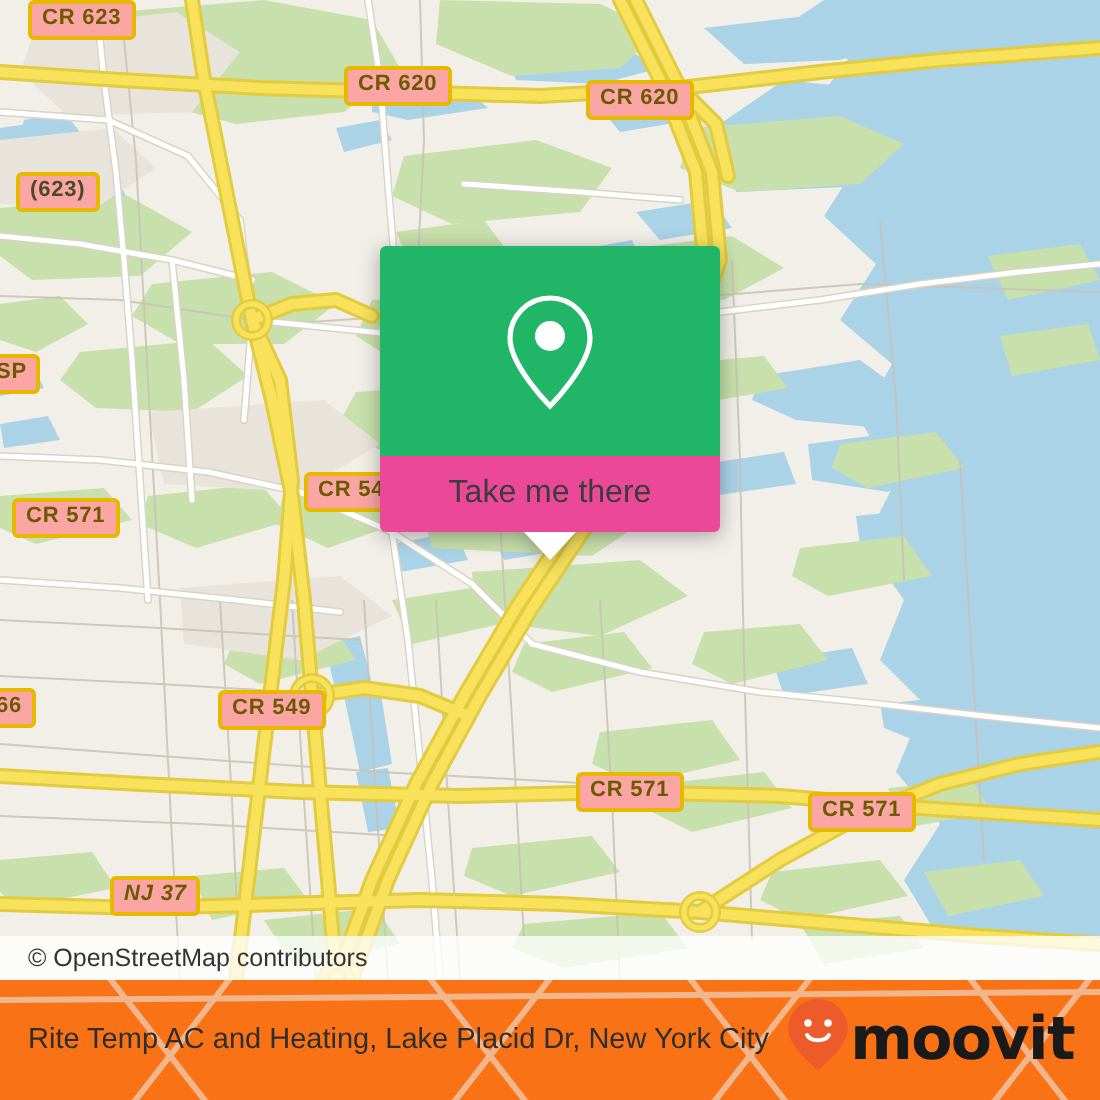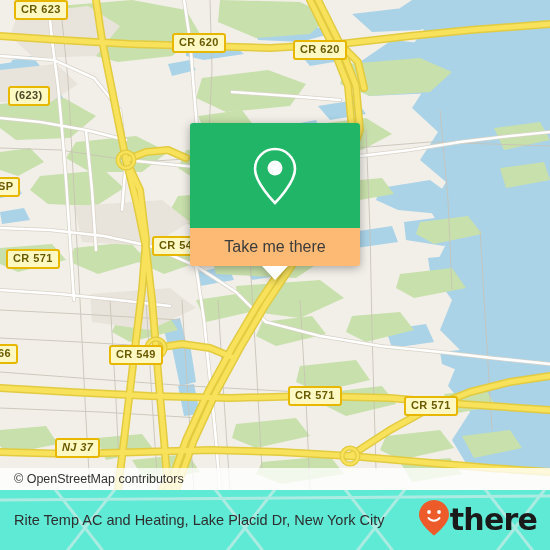--- a/index.html
+++ b/index.html
@@ -17,21 +17,21 @@
     left: 0; top: 0;
     width: 550px; height: 490px;
     overflow: hidden;
     background: #F2EFE9;
   }
   #map-svg { display: block; width: 550px; height: 490px; }
 
   
   .shield {
     position: absolute;
-    background: #fef9c3;
+    background: #fca5a5;
     border: 2px solid #E8B800;
     border-radius: 3px;
     color: #6B5A00;
     font-size: 11px;
     font-weight: bold;
     letter-spacing: 0.4px;
     padding: 1px 5px 2px 5px;
     line-height: 13px;
     white-space: nowrap;
     font-family: "Liberation Sans", sans-serif;
@@ -52,21 +52,21 @@
   #popup-green {
     background: #21B567;
     height: 105px;
     border-radius: 3px 3px 0 0;
     display: flex;
     align-items: center;
     justify-content: center;
   }
   #popup-pin-icon svg { display: block; }
   #popup-cta {
-    background: #fdba74;
+    background: #ec4899;
     height: 38px;
     border-radius: 0 0 3px 3px;
     display: flex;
     align-items: center;
     justify-content: center;
   }
   #popup-cta-label {
     font-size: 16px;
     color: #3C3C3C;
     font-family: "Liberation Sans", sans-serif;
@@ -97,21 +97,21 @@
     color: #333333;
     padding-left: 14px;
     font-family: "Liberation Sans", sans-serif;
   }
 
   
   #footer {
     position: absolute;
     left: 0; top: 490px;
     width: 550px; height: 60px;
-    background: #5eead4;
+    background: #f97316;
     display: flex;
     align-items: center;
     overflow: hidden;
   }
   #footer-watermark {
     position: absolute;
     left: 0; top: 0; width: 550px; height: 60px;
     opacity: 0.55;
     pointer-events: none;
   }
@@ -406,15 +406,15 @@
 
   <div id="moovit-logo">
     <span>
       <svg width="30" height="36" viewBox="0 0 30 36">
         <path d="M15 0 C6.7 0 0 6.7 0 15 C0 24 15 35.5 15 35.5 C15 35.5 30 24 30 15 C30 6.7 23.3 0 15 0 Z" fill="#EE5B2B"></path>
         <circle cx="10" cy="12" r="1.9" fill="#FFFFFF"></circle>
         <circle cx="20" cy="12" r="1.9" fill="#FFFFFF"></circle>
         <path d="M9.5 18 C11.5 21.5 18.5 21.5 20.5 18" fill="none" stroke="#FFFFFF" stroke-width="2" stroke-linecap="round"></path>
       </svg>
     </span>
-    <span id="moovit-wordmark">there</span>
+    <span id="moovit-wordmark">moovit</span>
   </div>
 </div>
 
 </body></html>

